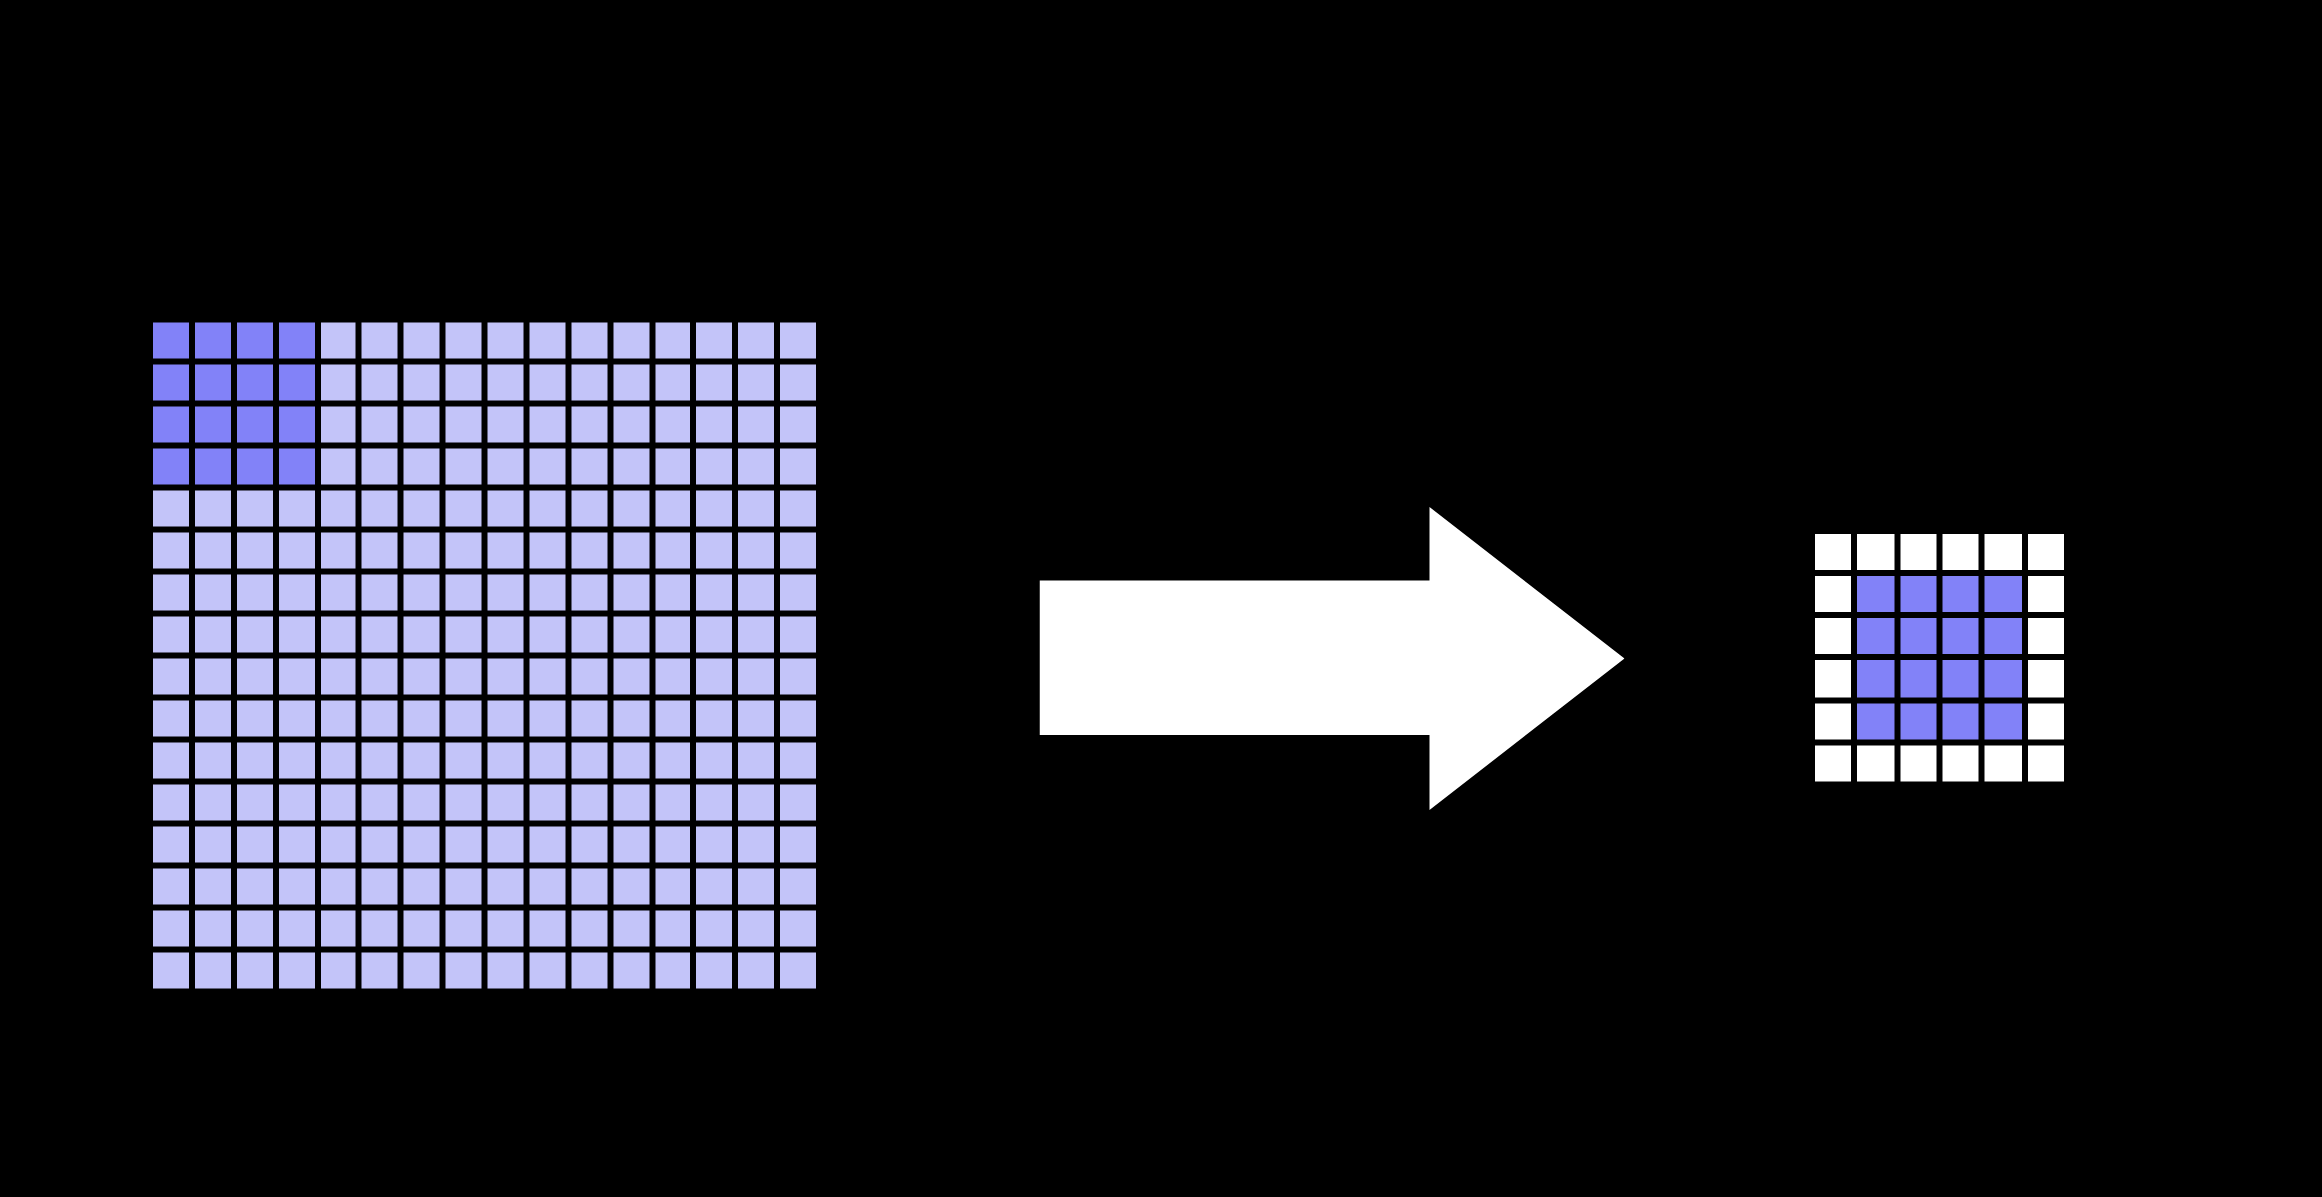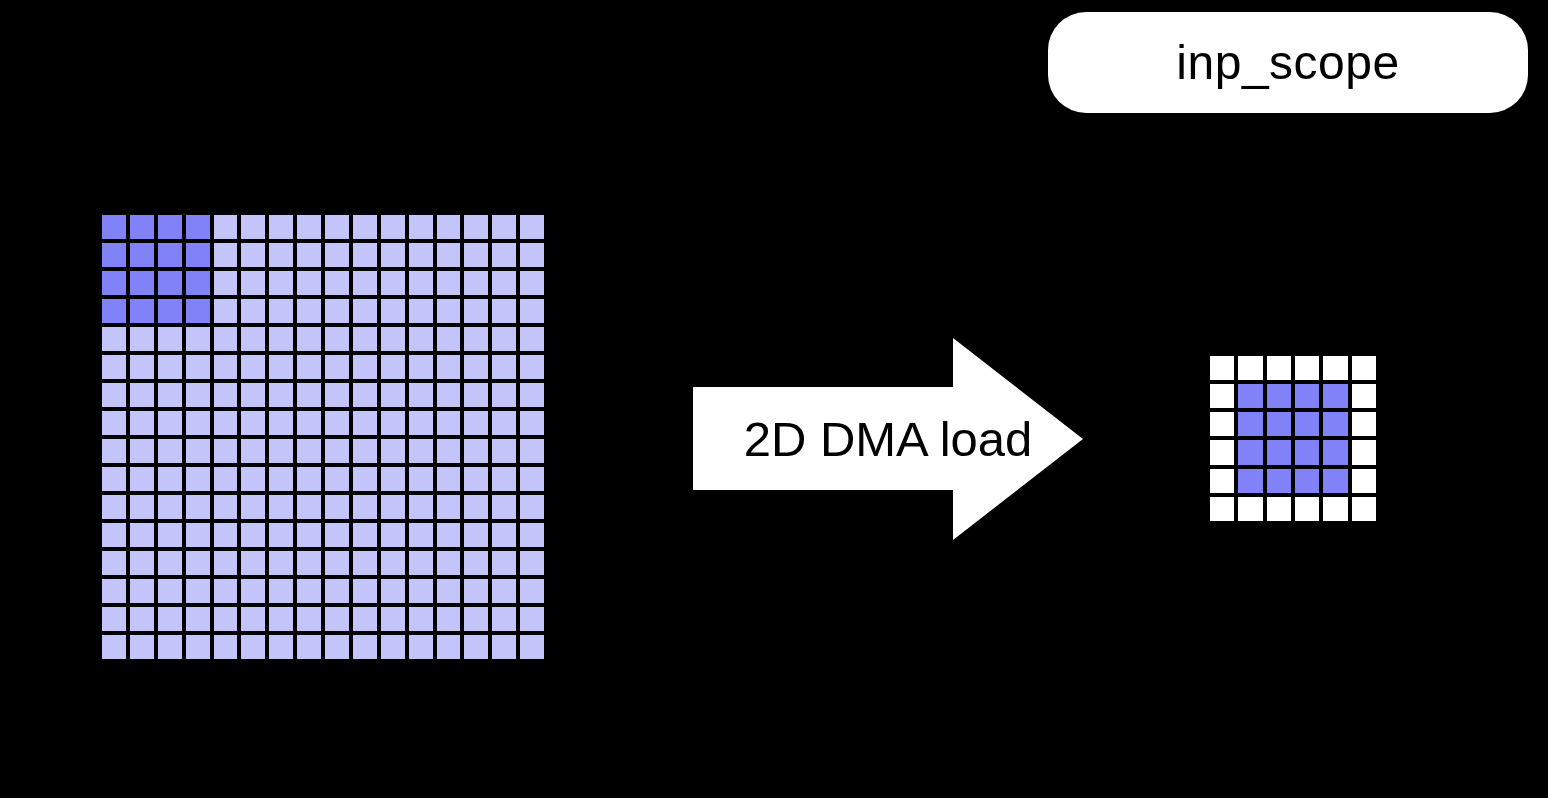--- a/index.html
+++ b/index.html
@@ -56,23 +56,20 @@
     white-space: nowrap;
     pointer-events: none;
   }
 </style>
 </head>
 <body>
 
 <div class="canvas">
 
 
-  <div class="pill pill-scope">
-    <span>inp_scope</span>
-  </div>
 
   <div class="memgrid grid-global" id="grid-global" style="grid-template-columns: repeat(16, 1fr); grid-template-rows: repeat(16, 1fr);">
       <div class="cell" style="background: rgb(130, 130, 248);"></div>
       <div class="cell" style="background: rgb(130, 130, 248);"></div>
       <div class="cell" style="background: rgb(130, 130, 248);"></div>
       <div class="cell" style="background: rgb(130, 130, 248);"></div>
       <div class="cell" style="background: rgb(195, 196, 249);"></div>
       <div class="cell" style="background: rgb(195, 196, 249);"></div>
       <div class="cell" style="background: rgb(195, 196, 249);"></div>
       <div class="cell" style="background: rgb(195, 196, 249);"></div>
@@ -323,23 +320,20 @@
       <div class="cell" style="background: rgb(195, 196, 249);"></div>
       <div class="cell" style="background: rgb(195, 196, 249);"></div>
       <div class="cell" style="background: rgb(195, 196, 249);"></div>
       <div class="cell" style="background: rgb(195, 196, 249);"></div>
     </div>
 
   <svg class="arrow-svg" viewBox="0 0 390 202" xmlns="http://www.w3.org/2000/svg">
     <polygon points="0,49 260,49 260,0 390,101 260,202 260,152 0,152" fill="#ffffff" id="arrow-polygon"></polygon>
   </svg>
 
-  <div class="arrow-label-box">
-    <span>2D DMA load</span>
-  </div>
 
   <div class="memgrid grid-scope" id="grid-scope" style="grid-template-columns: repeat(6, 1fr); grid-template-rows: repeat(6, 1fr);">
       <div class="cell" style="background: rgb(255, 255, 255);"></div>
       <div class="cell" style="background: rgb(255, 255, 255);"></div>
       <div class="cell" style="background: rgb(255, 255, 255);"></div>
       <div class="cell" style="background: rgb(255, 255, 255);"></div>
       <div class="cell" style="background: rgb(255, 255, 255);"></div>
       <div class="cell" style="background: rgb(255, 255, 255);"></div>
       <div class="cell" style="background: rgb(255, 255, 255);"></div>
       <div class="cell" style="background: rgb(130, 130, 248);"></div>

